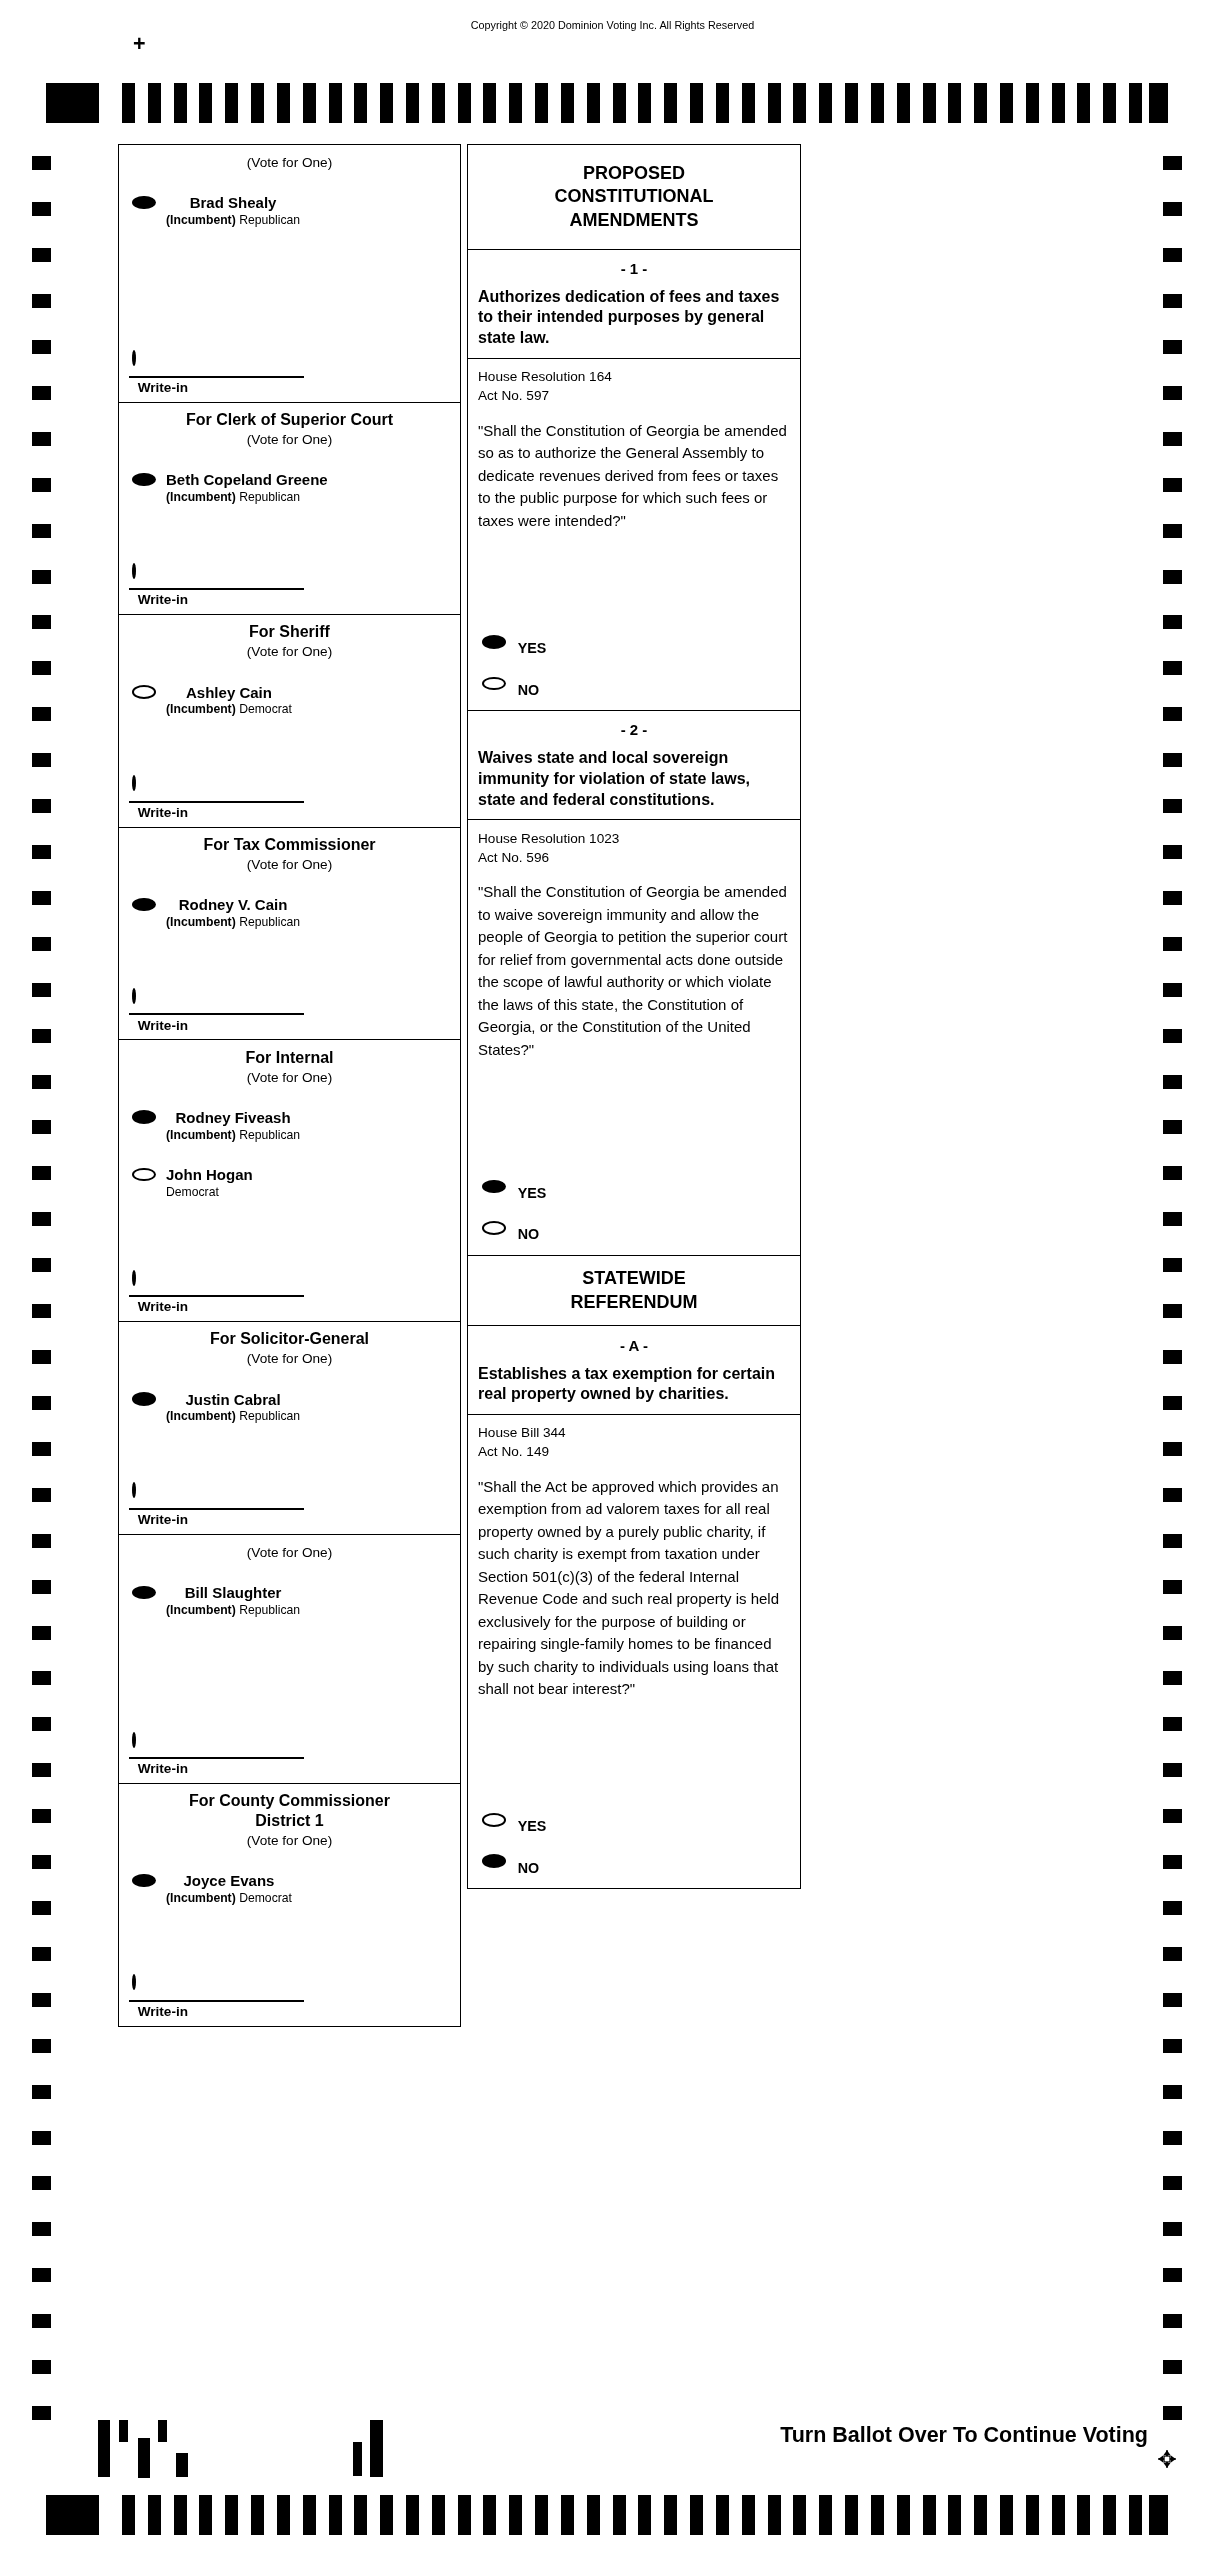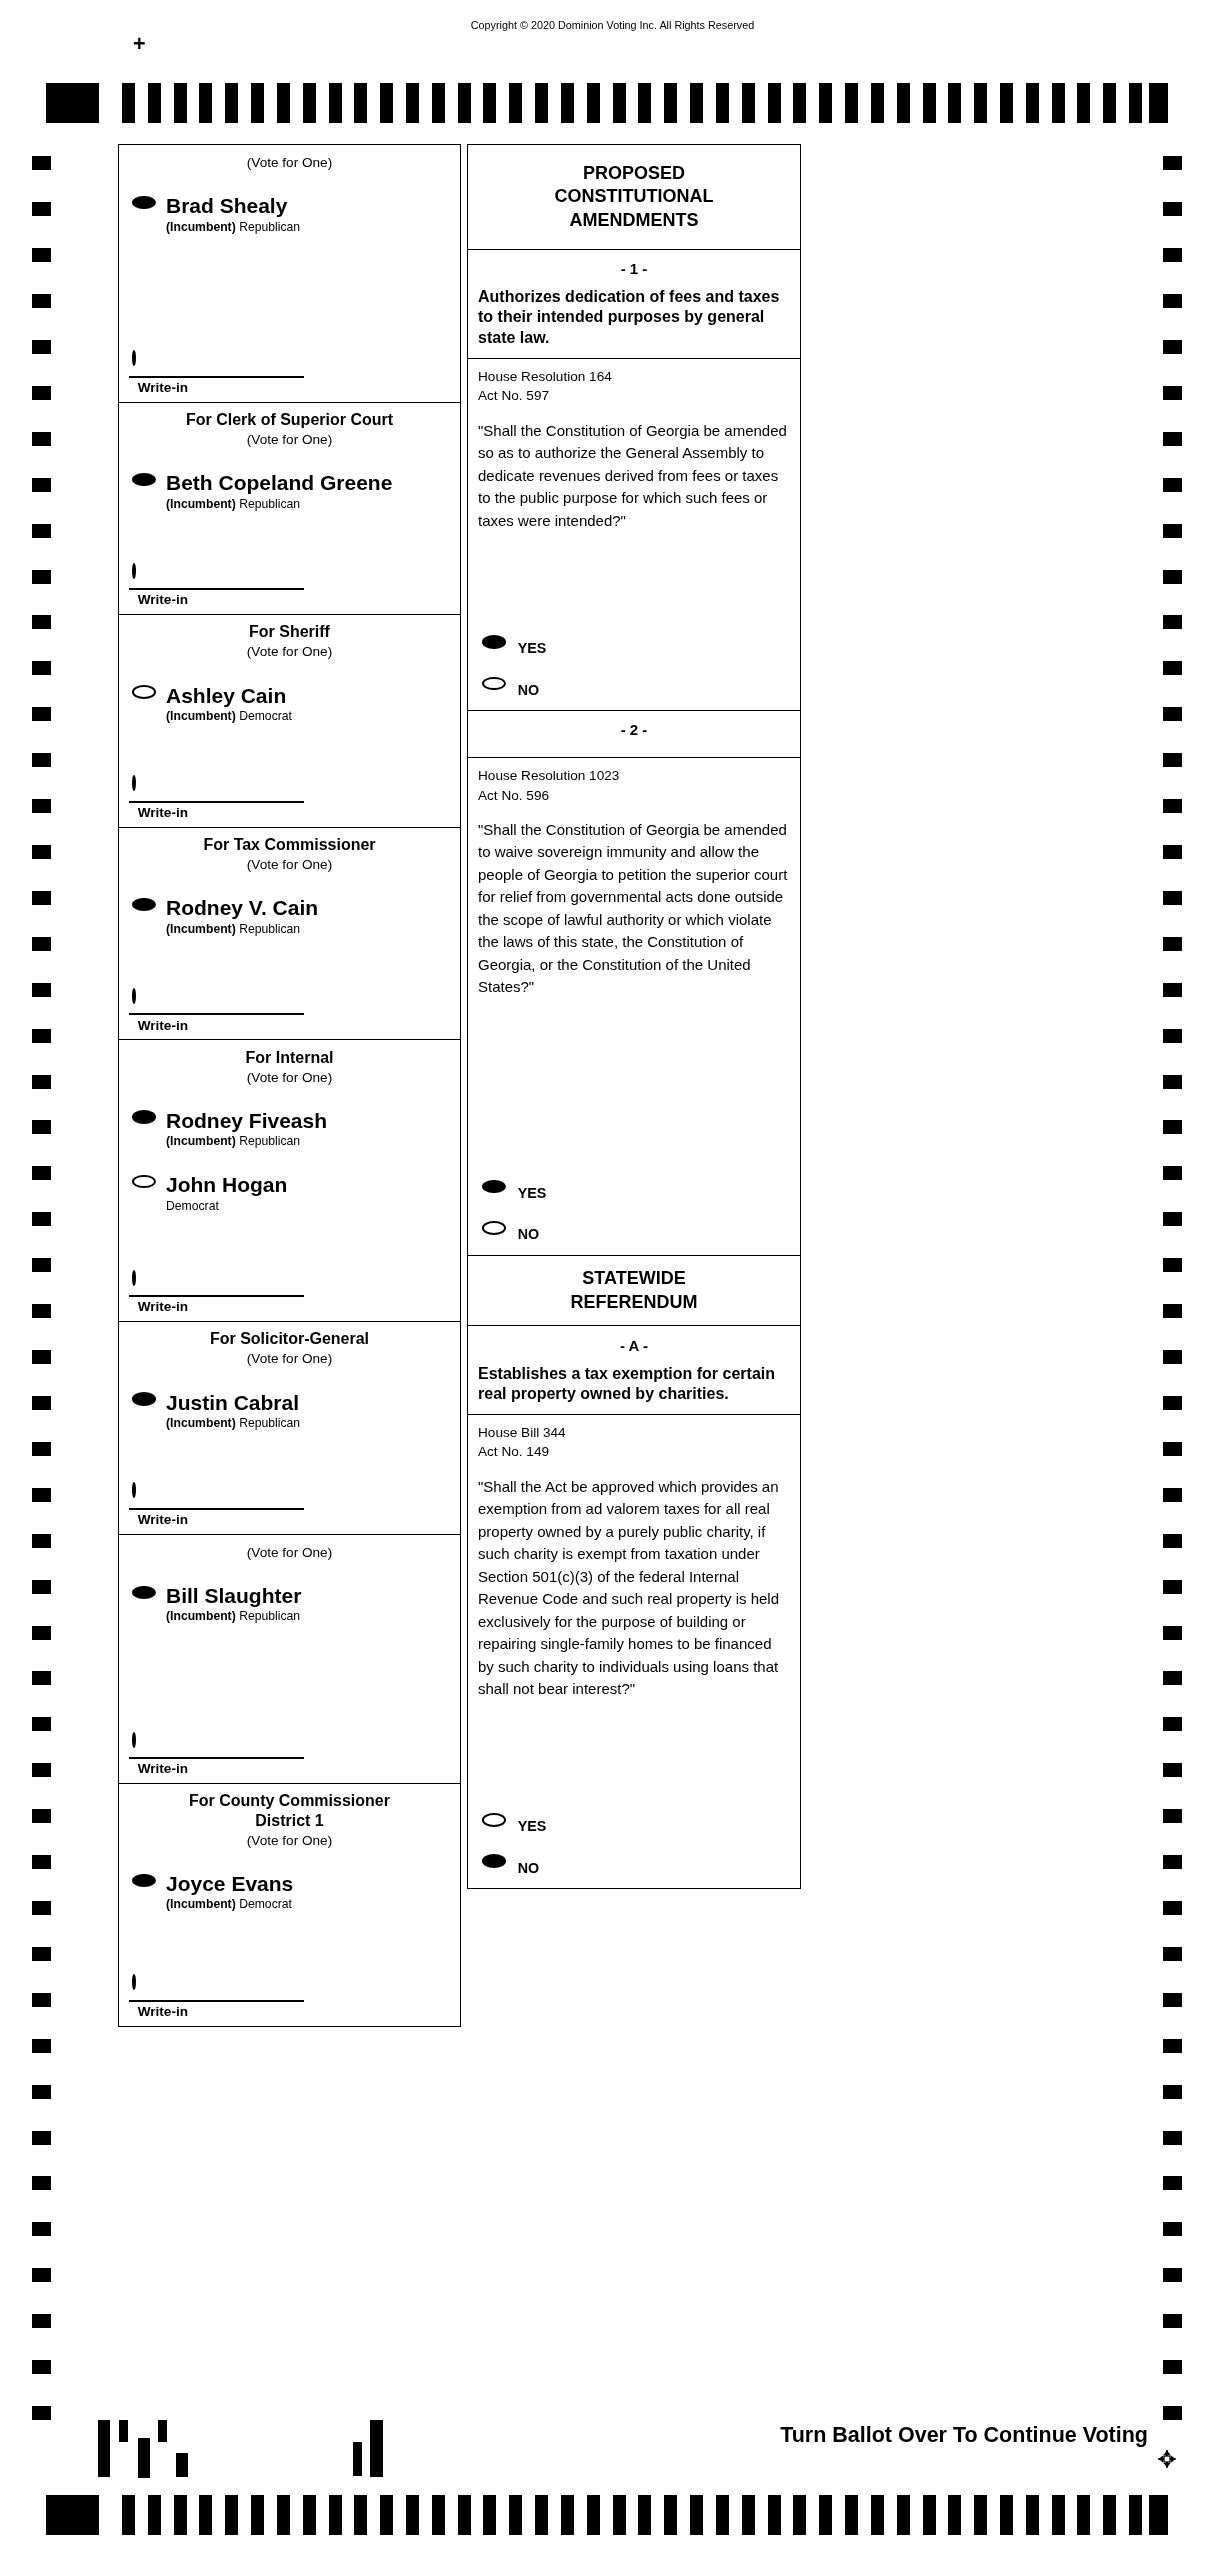--- a/index.html
+++ b/index.html
@@ -23,21 +23,21 @@
 
   
   .contest{padding:7.2px 0 7.2px;}
   .contest-title{font-weight:bold;font-size:16px;line-height:1.2;text-align:center;white-space:pre-line;}
   .vote-for{font-size:13.6px;text-align:center;margin-top:2.9px;}
   .opt-row{display:flex;align-items:flex-start;gap:10px;padding-left:13px;}
   .candidates .opt-row{margin-top:24.4px;}
   .bubble{width:24px;height:13.6px;border:2.2px solid #000;border-radius:50%;flex:none;
           margin-top:1.4px;box-sizing:border-box;background:#fff;}
   .bubble.filled{background:#000;}
-  .cand-name{font-weight:bold;font-size:21px;line-height:1.15;}
+  .cand-name{font-weight:bold;font-size:15px;line-height:1.15;text-align:center;}
   .cand-sub{font-size:12.2px;margin-top:2.2px;line-height:1.1;}
   .cand-sub .inc{font-weight:bold;}
   .write-in{margin-top:auto;padding-left:13px;}
   .wi-line{width:175px;border-bottom:2.2px solid #000;margin-top:11.5px;margin-left:-2.9px;}
   .wi-label{font-weight:bold;font-size:13.6px;margin-top:2.2px;padding-left:5.7px;}
 
   
   .m-header{justify-content:center;text-align:center;font-weight:bold;font-size:18px;
             line-height:1.3;white-space:pre-line;padding:8.6px 4.3px;}
   .measure{padding:7.2px 10px 10px;}
@@ -200,20 +200,21 @@
             <span class="m-opt-label">YES</span>
           </div>
           <div class="m-opt">
             <span class="bubble"></span>
             <span class="m-opt-label">NO</span>
           </div>
         </div>
       </div>
       <div class="m-section measure" style="height: 546px;">
         <div class="m-number">- 2 -</div>
+        <div class="m-caption">Waives state and local sovereign immunity for violation of state laws, state and federal constitutions.</div>
         <div class="m-rule"></div>
         <div class="m-ref">House Resolution 1023</div>
         <div class="m-ref">Act No. 596</div>
         <div class="m-question">"Shall the Constitution of Georgia be amended to waive sovereign immunity and allow the people of Georgia to petition the superior court for relief from governmental acts done outside the scope of lawful authority or which violate the laws of this state, the Constitution of Georgia, or the Constitution of the United States?"</div>
         <div class="m-options">
           <div class="m-opt">
             <span class="bubble filled"></span>
             <span class="m-opt-label">YES</span>
           </div>
           <div class="m-opt">

